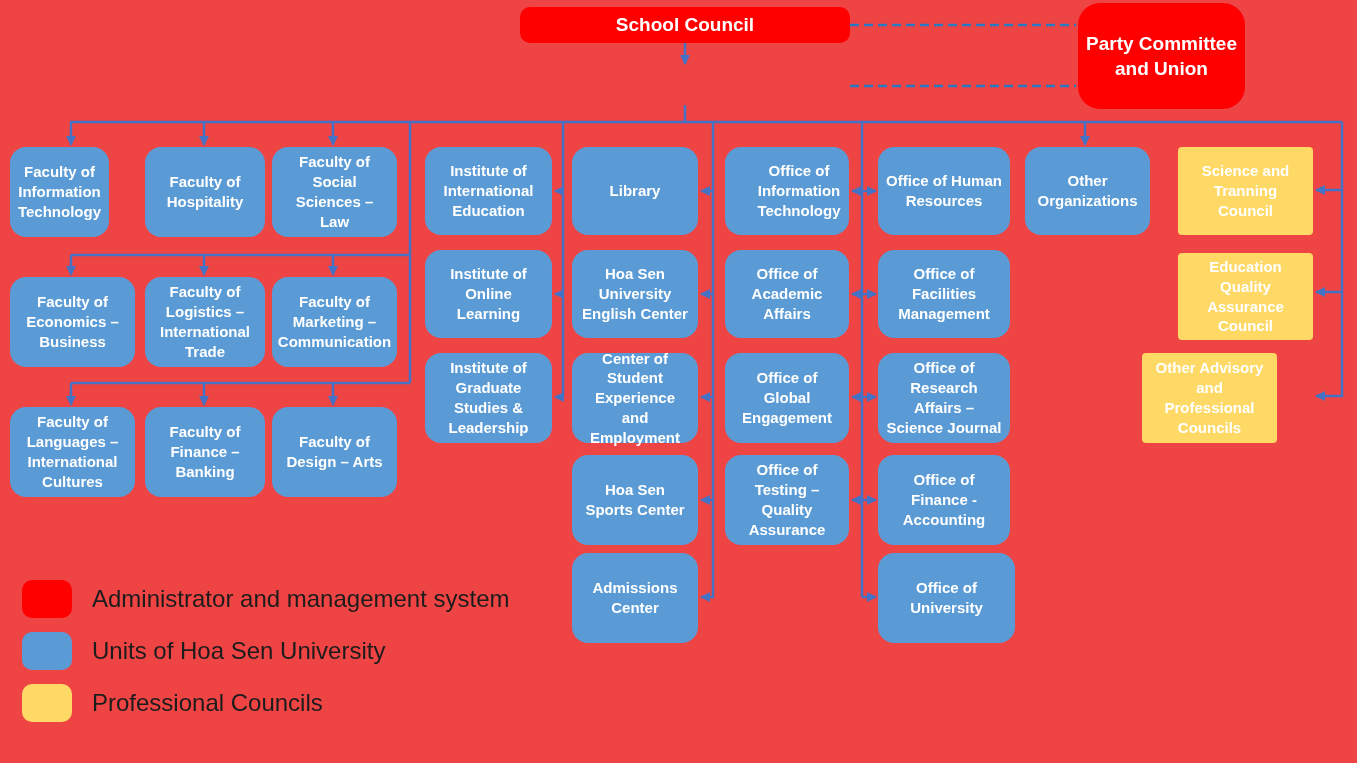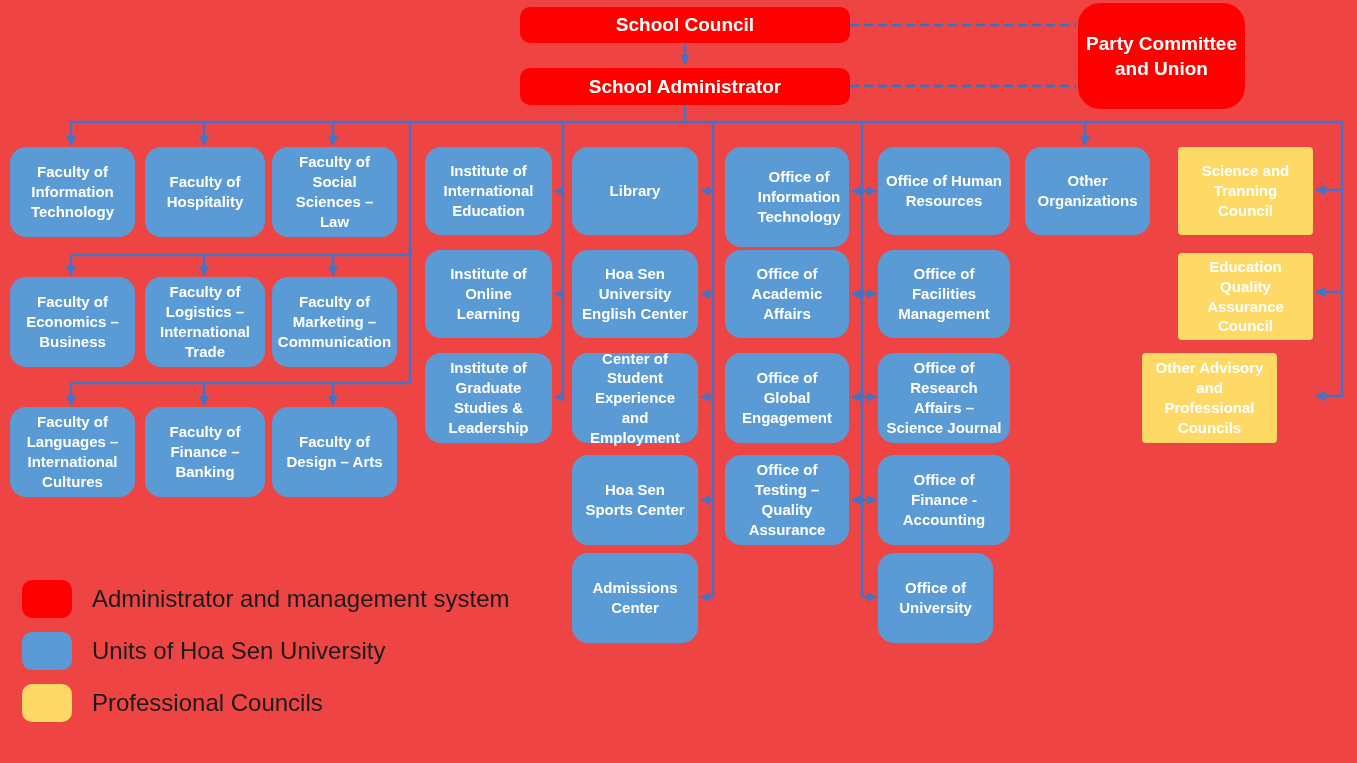--- a/index.html
+++ b/index.html
@@ -87,53 +87,52 @@
       <path d="M1342,190 L1316,190" marker-end="url(#arr)"></path>
       <path d="M1342,292 L1316,292" marker-end="url(#arr)"></path>
     </g>
     <g stroke="#2779C4" stroke-width="2.5" fill="none" stroke-dasharray="9 5">
       <path d="M850,25 L1076,25"></path>
       <path d="M850,86 L1076,86"></path>
     </g>
   </svg>
 
   <div class="node red" style="left:520px;top:7px;width:330px;height:36px;">School Council</div>
-  <div class="node red" style="left:520px;top:68px;width:330px;height:37px;">School Administrator</div>
   <div class="node red-big" style="left:1078px;top:3px;width:167px;height:106px;">Party Committee and Union</div>
 
-  <div class="node blue" style="left:10px;top:147px;width:125px;height:90px;text-align:center;">Faculty of Information Technology</div>
+  <div class="node blue" style="left:10px;top:147px;width:99px;height:90px;text-align:center;">Faculty of Information Technology</div>
   <div class="node blue" style="left:145px;top:147px;width:120px;height:90px;">Faculty of Hospitality</div>
   <div class="node blue" style="left:272px;top:147px;width:125px;height:90px;">Faculty of Social Sciences – Law</div>
   <div class="node blue" style="left:10px;top:277px;width:125px;height:90px;">Faculty of Economics – Business</div>
   <div class="node blue" style="left:145px;top:277px;width:120px;height:90px;">Faculty of Logistics – International Trade</div>
   <div class="node blue" style="left:272px;top:277px;width:125px;height:90px;">Faculty of Marketing – Communication</div>
   <div class="node blue" style="left:10px;top:407px;width:125px;height:90px;">Faculty of Languages – International Cultures</div>
   <div class="node blue" style="left:145px;top:407px;width:120px;height:90px;">Faculty of Finance – Banking</div>
   <div class="node blue" style="left:272px;top:407px;width:125px;height:90px;">Faculty of Design – Arts</div>
 
   <div class="node blue" style="left:425px;top:147px;width:127px;height:88px;">Institute of International Education</div>
   <div class="node blue" style="left:425px;top:250px;width:127px;height:88px;">Institute of Online Learning</div>
   <div class="node blue" style="left:425px;top:353px;width:127px;height:90px;">Institute of Graduate Studies &amp; Leadership</div>
 
   <div class="node blue" style="left:572px;top:147px;width:126px;height:88px;">Library</div>
   <div class="node blue" style="left:572px;top:250px;width:126px;height:88px;">Hoa Sen University English Center</div>
   <div class="node blue" style="left:572px;top:353px;width:126px;height:90px;">Center of Student Experience and Employment</div>
   <div class="node blue" style="left:572px;top:455px;width:126px;height:90px;">Hoa Sen Sports Center</div>
   <div class="node blue" style="left:572px;top:553px;width:126px;height:90px;">Admissions Center</div>
 
-  <div class="node blue" style="left:725px;top:147px;width:124px;height:100px;padding-left:32px;">Office of Information Technology</div>
+  <div class="node blue" style="left:725px;top:147px;width:124px;height:88px;padding-left:32px;">Office of Information Technology</div>
   <div class="node blue" style="left:725px;top:250px;width:124px;height:88px;">Office of Academic Affairs</div>
   <div class="node blue" style="left:725px;top:353px;width:124px;height:90px;">Office of Global Engagement</div>
   <div class="node blue" style="left:725px;top:455px;width:124px;height:90px;">Office of Testing – Quality Assurance</div>
 
   <div class="node blue" style="left:878px;top:147px;width:132px;height:88px;">Office of Human Resources</div>
   <div class="node blue" style="left:878px;top:250px;width:132px;height:88px;">Office of Facilities Management</div>
   <div class="node blue" style="left:878px;top:353px;width:132px;height:90px;">Office of Research Affairs – Science Journal</div>
   <div class="node blue" style="left:878px;top:455px;width:132px;height:90px;">Office of Finance - Accounting</div>
-  <div class="node blue" style="left:878px;top:553px;width:115px;height:90px;">Office of University</div>
+  <div class="node blue" style="left:878px;top:553px;width:137px;height:90px;">Office of University</div>
 
   <div class="node blue" style="left:1025px;top:147px;width:125px;height:88px;">Other Organizations</div>
 
   <div class="node yellow" style="left:1178px;top:147px;width:135px;height:88px;">Science and Tranning Council</div>
   <div class="node yellow" style="left:1178px;top:253px;width:135px;height:87px;">Education Quality Assurance Council</div>
   <div class="node yellow" style="left:1142px;top:353px;width:135px;height:90px;text-align:center;">Other Advisory and Professional Councils</div>
 
   <div class="legend">
     <div class="legend-row">
       <div class="swatch sw-red"></div>

